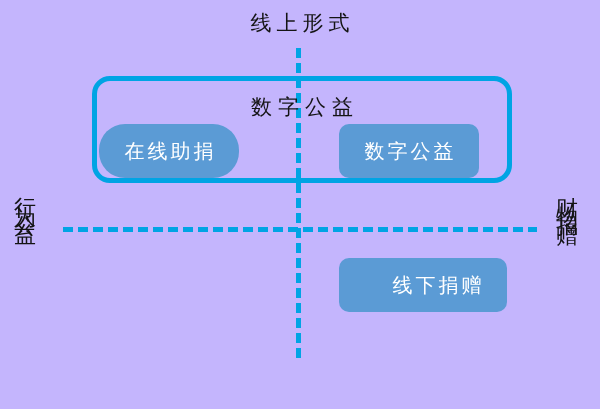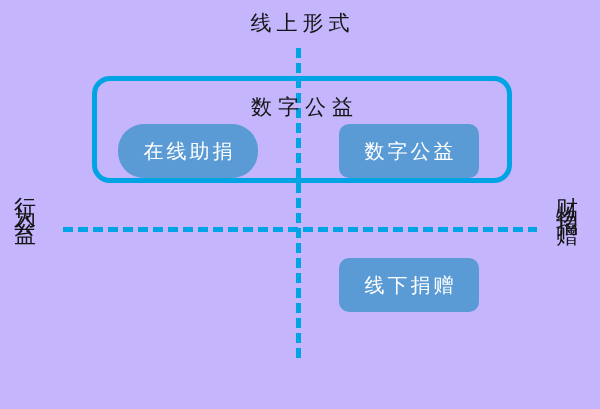--- a/index.html
+++ b/index.html
@@ -88,24 +88,24 @@
     border-radius: 10px;
     color: var(--box-text);
     display: flex;
     align-items: center;
     justify-content: center;
     font-size: 20px;
     letter-spacing: 3px;
     text-indent: 3px;
     white-space: nowrap;
   }
-  .box-tl { left: 118px; top: 124px; border-radius: 26px; }
+  .box-tl { left: 99px; top: 124px; border-radius: 26px; }
   .box-tr { left: 339px; top: 124px; }
   .box-bl { left: 115px; top: 258px; }
-  .box-br { left: 339px; top: 258px; }
+  .box-br { left: 339px; top: 258px; padding-left: 28px; }
 </style>
 </head>
 <body>
 
 <div class="canvas">
 
   <div class="axis-label-h axis-top">线上形式</div>
 
   <div class="vline"></div>
 

